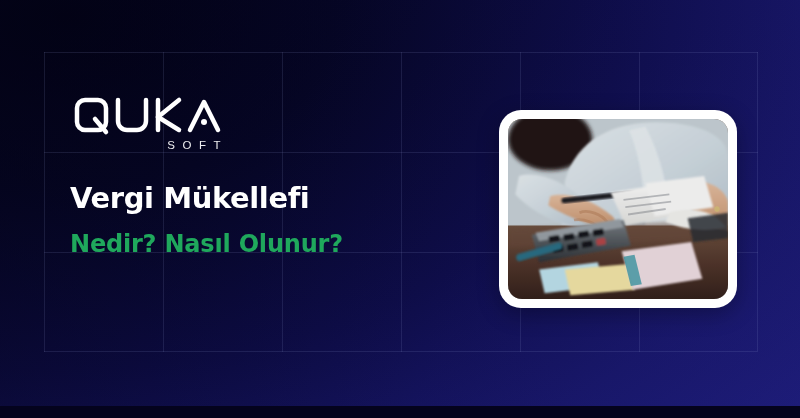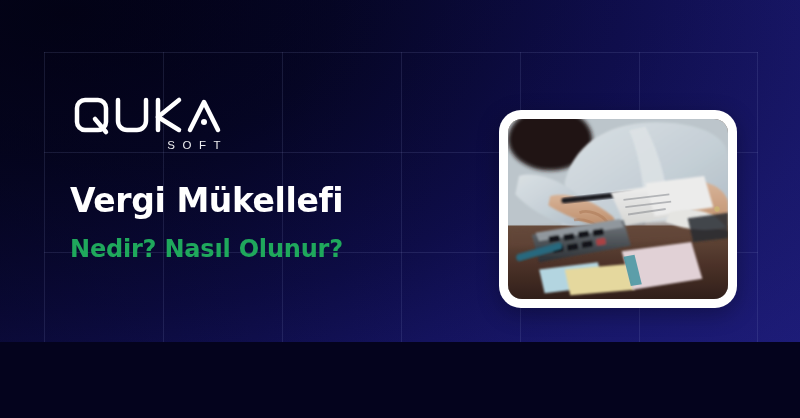--- a/index.html
+++ b/index.html
@@ -9,21 +9,21 @@
     width: 800px;
     height: 418px;
     overflow: hidden;
     background: #04031d;
     font-family: "Liberation Sans", sans-serif;
   }
 
   .banner {
     position: relative;
     width: 800px;
-    height: 342px;
+    height: 406px;
     overflow: hidden;
     
     background:
       radial-gradient(120% 150% at 8% 4%, #03021a 0%, #060628 28%, #0d0c46 58%, #161564 82%, #1b1a74 100%);
   }
 
   
   .banner::before {
     content: "";
     position: absolute;
@@ -78,21 +78,21 @@
     letter-spacing: 7.5px;
     text-indent: 7.5px;
     font-family: "Liberation Sans", sans-serif;
     opacity: .93;
   }
 
   
   .headline {
     margin-top: 32px;
     color: #ffffff;
-    font-size: 33px;
+    font-size: 29px;
     line-height: 1.08;
     font-weight: bold;
     letter-spacing: -0.4px;
     font-family: "DejaVu Sans", sans-serif;
     white-space: nowrap;
   }
 
   .subhead {
     margin-top: 17px;
     color: #1fa85c;

